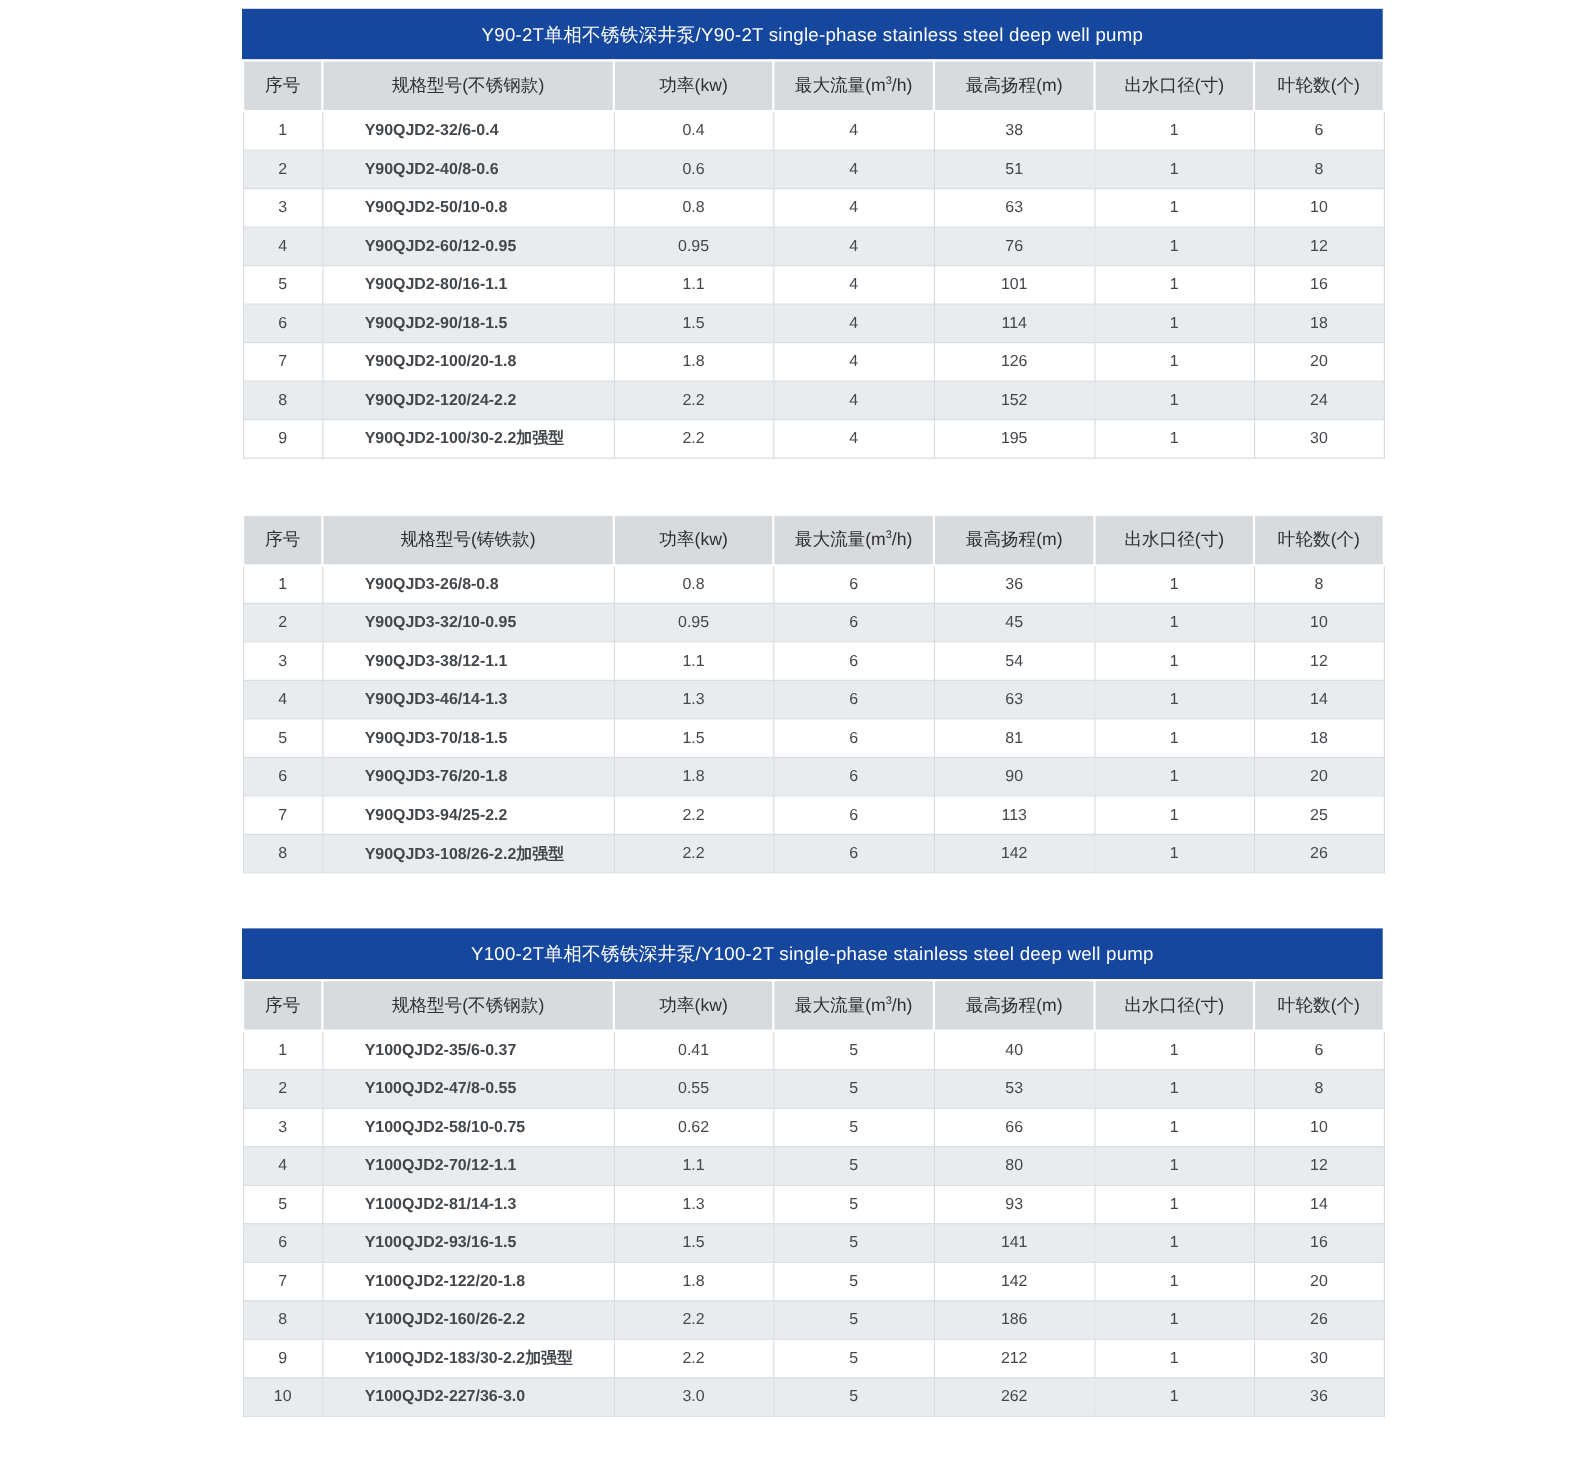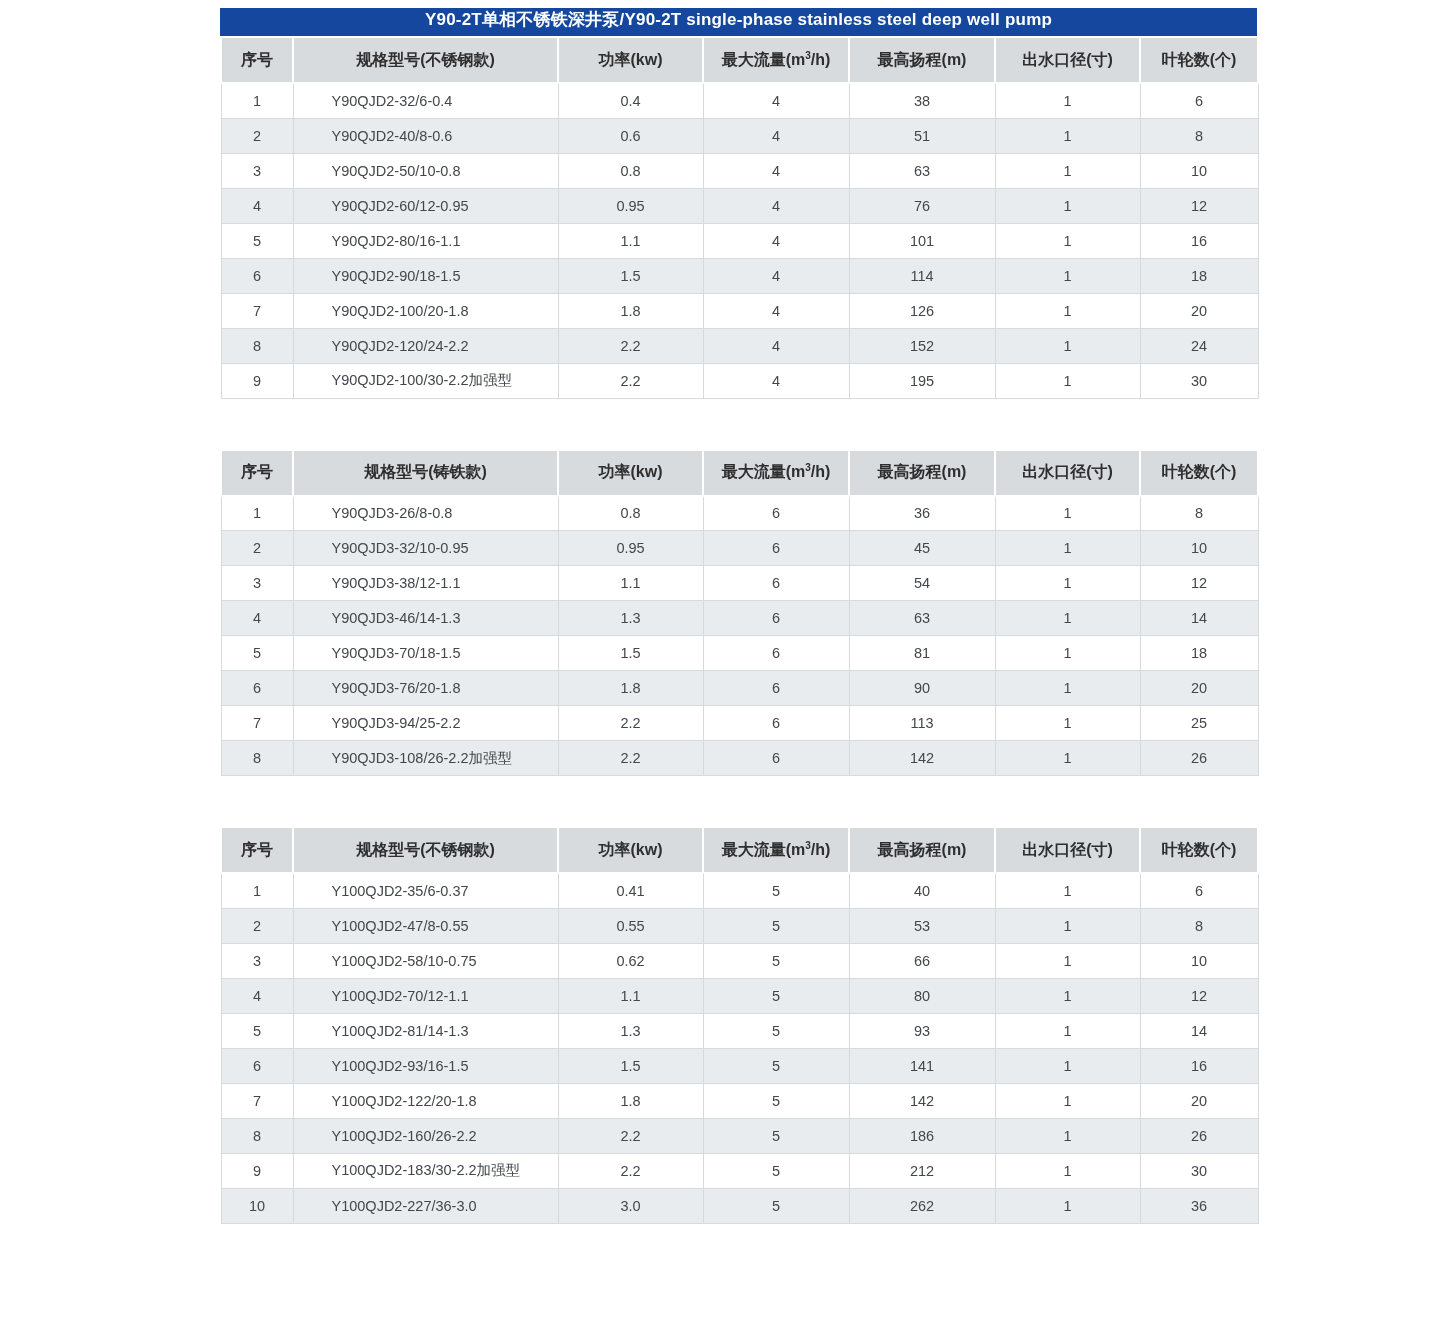--- a/index.html
+++ b/index.html
@@ -14,37 +14,37 @@
   *{box-sizing:border-box;}
   html,body{margin:0;padding:0;}
   body{
     width:1440px;height:1338px;background:#ffffff;
     font-family:"Liberation Sans","DejaVu Sans",sans-serif;
   }
   .tables-wrap{padding-top:8px;}
   .pump-table{width:1037px;margin-left:220px;}
   .pump-table + .pump-table{margin-top:50px;}
   .table-title{
-    height:28px;background:var(--title-bar);color:var(--title-text);
-    display:flex;justify-content:center;
-    font-size:17px;font-weight:bold;letter-spacing:0.2px;
+    height:46px;background:var(--title-bar);color:var(--title-text);
+    display:flex;align-items:center;justify-content:center;
+    font-size:17px;font-weight:normal;letter-spacing:0.2px;
   }
   table.spec{border-collapse:collapse;width:100%;table-layout:fixed;}
   table.spec thead th{
     background:var(--header-row);height:46px;
-    font-size:16px;font-weight:bold;color:var(--header-text);
+    font-size:16px;font-weight:normal;color:var(--header-text);
     border:2px solid #ffffff;text-align:center;padding:0;
   }
   table.spec tbody td{
     height:35px;font-size:14.5px;color:var(--cell-text);
     text-align:center;border:1px solid var(--border);
     background:#ffffff;padding:0;white-space:nowrap;overflow:hidden;
   }
   table.spec tbody tr:nth-child(even) td{background:var(--stripe-row);}
-  table.spec tbody td.col-model{text-align:left;padding-left:38px;}
+  table.spec tbody td.col-model{text-align:left;padding-left:38px;font-weight:bold;}
   th sup{font-size:10px;line-height:0;}
 </style>
 </head>
 <body>
 
 <div class="tables-wrap">
 
   <section class="pump-table">
     <div class="table-title">
       <span>Y90-2T单相不锈铁深井泵/Y90-2T single-phase stainless steel deep well pump</span>
@@ -249,20 +249,23 @@
             <td>6</td>
             <td>142</td>
             <td>1</td>
             <td>26</td>
           </tr>
         </tbody>
     </table>
   </section>
 
   <section class="pump-table">
+    <div class="table-title">
+      <span>Y100-2T单相不锈铁深井泵/Y100-2T single-phase stainless steel deep well pump</span>
+    </div>
     <table class="spec">
       <colgroup>
         <col style="width:72px">
           <col style="width:265px">
           <col style="width:145px">
         <col style="width:146px">
           <col style="width:146px">
           <col style="width:145px">
           <col style="width:118px">
       </colgroup>

